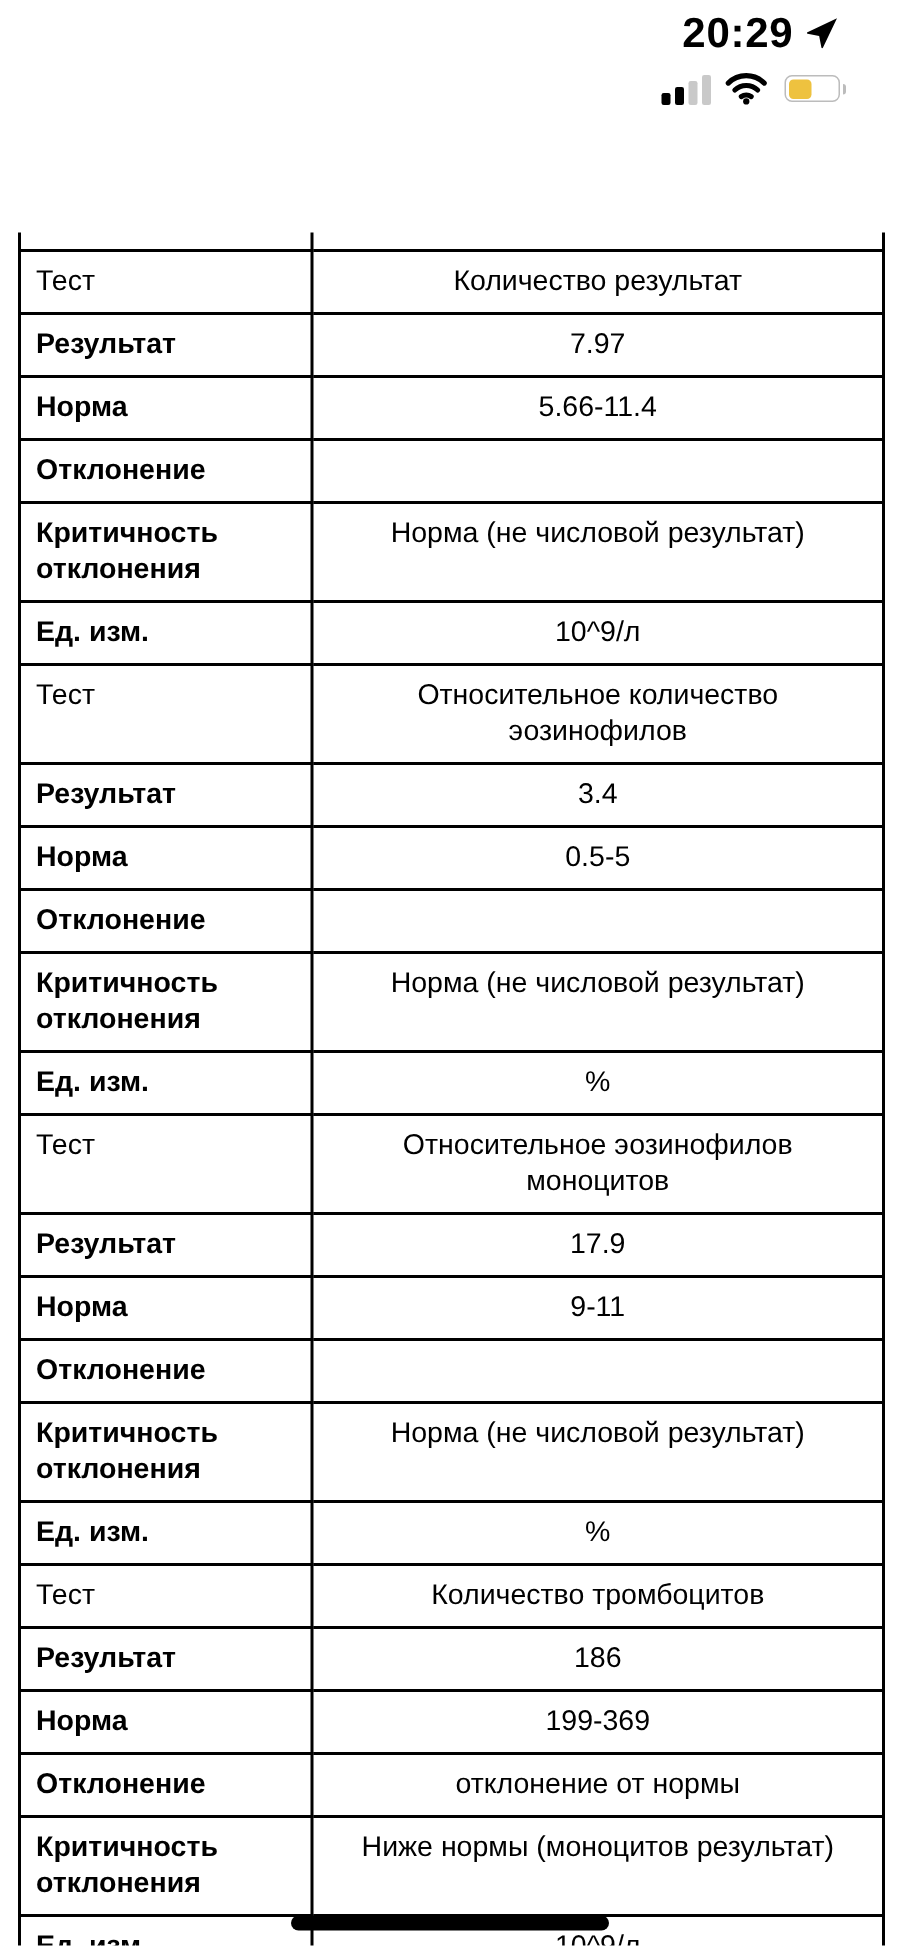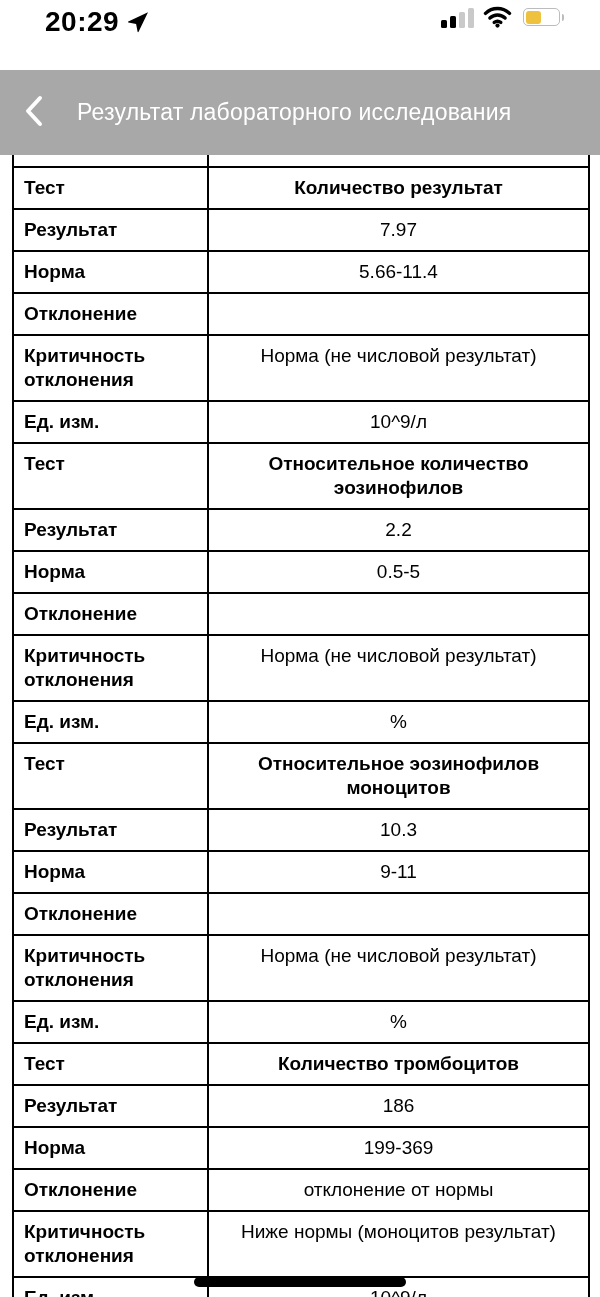--- a/index.html
+++ b/index.html
@@ -8,22 +8,22 @@
     width:600px;height:1297px;
     background:#ffffff;
     overflow:hidden;
     font-family:"Liberation Sans", sans-serif;
     color:#000;
   }
   
   .status-bar{
     position:absolute;top:0;left:0;right:0;height:70px;
     background:#ffffff;
-    display:flex;align-items:flex-start;justify-content:space-between;
-    padding:6px 40px 0 45px;box-sizing:border-box;
+    display:flex;align-items:flex-end;justify-content:space-between;
+    padding:6px 40px 0 45px;box-sizing:border-box;flex-direction:column;
   }
   .status-left{display:flex;align-items:center;gap:7px;}
   .status-time{font-size:28px;font-weight:bold;letter-spacing:0.5px;}
   .loc-icon svg{display:block;}
   .status-right{display:flex;align-items:center;gap:9px;}
   .cell-bars{display:flex;align-items:flex-end;gap:3px;height:22px;}
   .cell-bars i{display:block;width:6px;border-radius:1.5px;}
   .cell-bars i.b1{height:8px;}
   .cell-bars i.b2{height:12px;}
   .cell-bars i.b3{height:16px;}
@@ -66,21 +66,21 @@
     border-collapse:collapse;width:100%;
     font-size:19px;line-height:24px;
   }
   table.results td{
     border:2px solid #000;
     vertical-align:top;
     padding:8px 10px;
   }
   td.label-cell{width:173px;text-align:left;font-weight:bold;}
   td.value-cell{text-align:center;}
-  tr.header-row td{font-weight:bold;}
+  tr.header-row td{font-weight:normal;}
   tr.cut-row td{border-top:none;height:11px;padding:0;}
   
   .home-indicator{
     position:absolute;top:1277px;left:50%;transform:translateX(-50%);
     width:212px;height:10px;border-radius:5px;background:#000;z-index:5;
   }
 </style>
 </head>
 <body>
 
@@ -111,30 +111,20 @@
         </svg>
       </span>
       <span class="battery">
         <span class="body"></span>
         <span class="fill" style="background:#eec23f;"></span>
         <span class="nub"></span>
       </span>
     </div>
   </div>
 
-  <div class="nav-bar" style="background:#a8a8a8;">
-    <button class="back-button">
-      <span>
-        <svg width="18" height="32" viewBox="0 0 18 32">
-          <polyline points="15,3 3,16 15,29" fill="none" stroke="#fff" stroke-width="4" stroke-linecap="round" stroke-linejoin="round"></polyline>
-        </svg>
-      </span>
-    </button>
-    <span class="nav-title">Результат лабораторного исследования</span>
-  </div>
 
   <div class="table-wrap">
     <table class="results">
       <tbody>
         <tr class="cut-row">
           <td class="label-cell"></td>
           <td class="value-cell"></td>
         </tr>
       <tr class="header-row">
             <td class="label-cell">Тест</td>
@@ -159,21 +149,21 @@
           <tr>
             <td class="label-cell">Ед. изм.</td>
             <td class="value-cell">10^9/л</td>
           </tr>
           <tr class="header-row">
             <td class="label-cell">Тест</td>
             <td class="value-cell">Относительное количество эозинофилов</td>
           </tr>
           <tr>
             <td class="label-cell">Результат</td>
-            <td class="value-cell">2.2</td>
+            <td class="value-cell">3.4</td>
           </tr>
           <tr>
             <td class="label-cell">Норма</td>
             <td class="value-cell">0.5-5</td>
           </tr>
           <tr>
             <td class="label-cell">Отклонение</td>
             <td class="value-cell"></td>
           </tr>
           <tr>
@@ -183,21 +173,21 @@
           <tr>
             <td class="label-cell">Ед. изм.</td>
             <td class="value-cell">%</td>
           </tr>
           <tr class="header-row">
             <td class="label-cell">Тест</td>
             <td class="value-cell">Относительное эозинофилов моноцитов</td>
           </tr>
           <tr>
             <td class="label-cell">Результат</td>
-            <td class="value-cell">10.3</td>
+            <td class="value-cell">17.9</td>
           </tr>
           <tr>
             <td class="label-cell">Норма</td>
             <td class="value-cell">9-11</td>
           </tr>
           <tr>
             <td class="label-cell">Отклонение</td>
             <td class="value-cell"></td>
           </tr>
           <tr>

